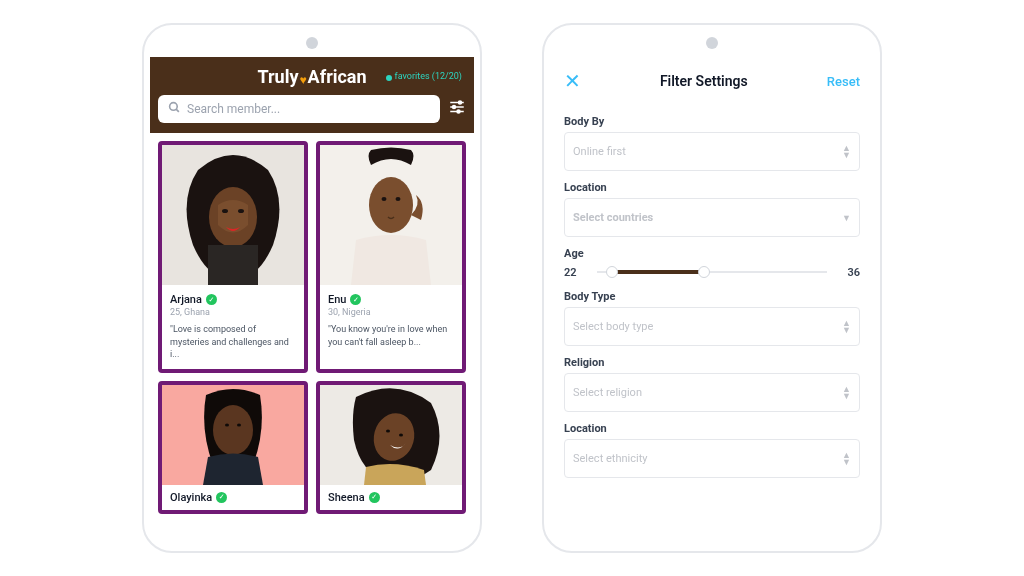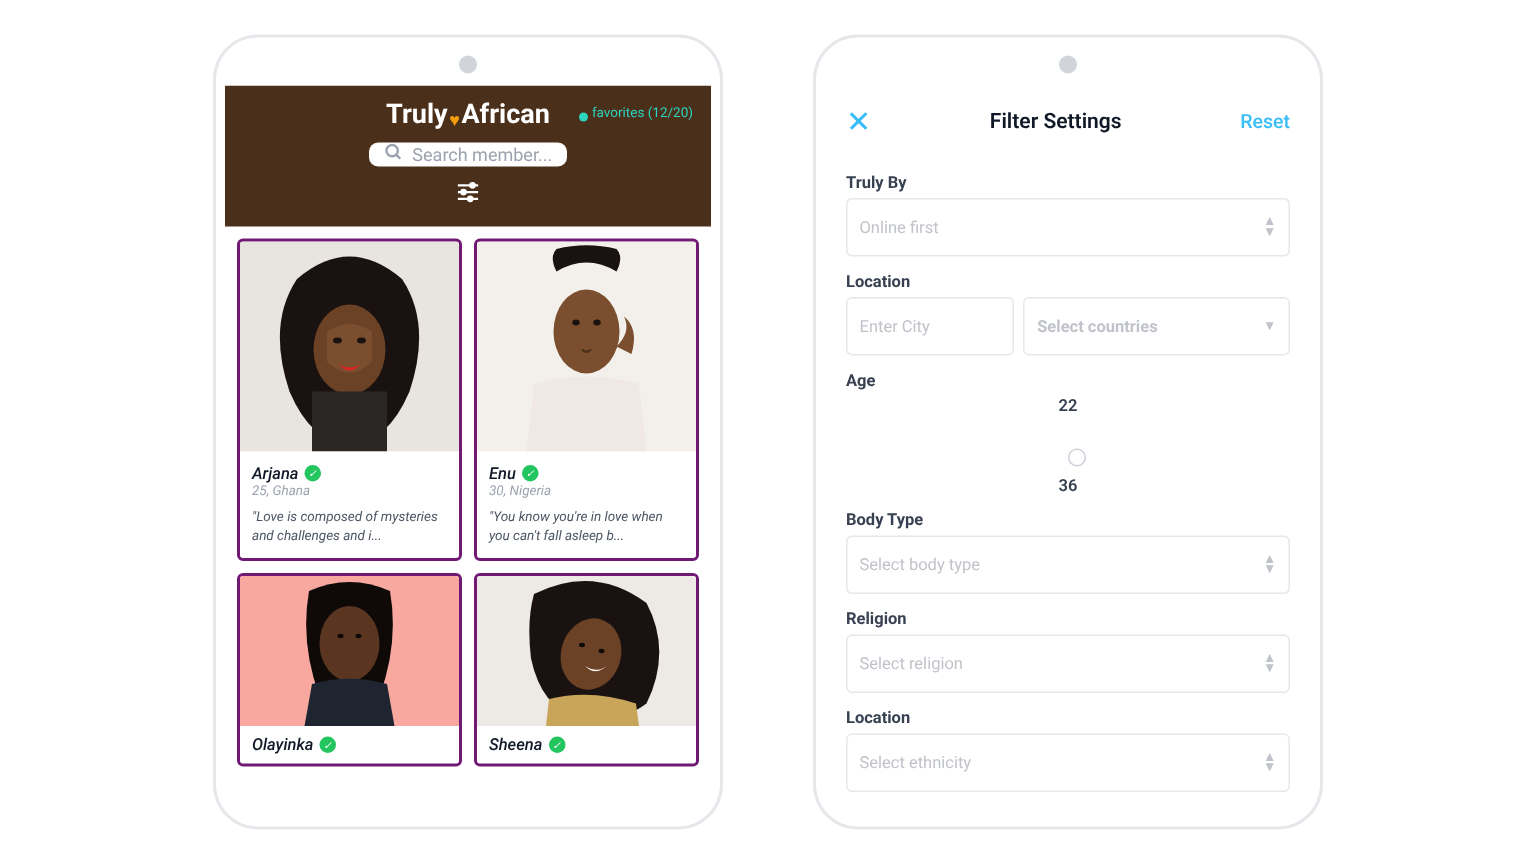--- a/index.html
+++ b/index.html
@@ -80,21 +80,20 @@
     .fav-dot {
       width: 6px;
       height: 6px;
       border-radius: 50%;
       background: #2dd4bf;
     }
     .search-row {
       display: flex;
       align-items: center;
       gap: 8px;
-      flex-direction: column;
     }
     .search-box {
       flex: 1;
       background: #fff;
       border-radius: 6px;
       height: 28px;
       display: flex;
       align-items: center;
       padding: 0 10px;
       color: #9ca3af;
@@ -106,25 +105,24 @@
       font-size: 16px;
       width: 18px;
     }
     .grid {
       display: grid;
       grid-template-columns: 1fr 1fr;
       gap: 8px;
       padding: 8px;
     }
     .card {
-      border: 2px solid #701a75;
+      border: 4px solid #701a75;
       border-radius: 4px;
       overflow: hidden;
       background: #fff;
-      font-style: italic;
     }
     .photo {
       width: 100%;
       height: 140px;
       display: block;
     }
     .card-body {
       padding: 8px;
     }
     .name-row {
@@ -216,21 +214,20 @@
     }
     .loc-row .select:first-child { width: 38%; }
     .loc-row .select:last-child { flex: 1; font-weight: bold; }
     .age-row {
       display: flex;
       align-items: center;
       gap: 20px;
       font-size: 11px;
       color: #374151;
       font-weight: 600;
-      flex-direction: column;
     }
     .slider {
       flex: 1;
       position: relative;
       height: 16px;
     }
     .track {
       position: absolute;
       top: 7px;
       left: 0;
@@ -382,34 +379,31 @@
 
 <div class="phone">
   <div class="speaker"></div>
   <div class="screen">
     <div class="filter-header">
       <span class="close-x">✕</span>
       <span class="filter-title">Filter Settings</span>
       <span class="reset">Reset</span>
     </div>
     <div class="filter-body">
-      <div class="flabel">Truly By</div>
+      <div class="flabel">Body By</div>
       <div class="select">
         <span>Online first</span>
         <span class="sort-icons">
             <span>▲</span>
             <span>▼</span>
           </span>
       </div>
 
       <div class="flabel">Location</div>
       <div class="loc-row">
-        <div class="select">
-          <span>Enter City</span>
-        </div>
         <div class="select">
           <span>Select countries</span>
           <span style="font-size:9px;">▼</span>
         </div>
       </div>
 
       <div class="flabel">Age</div>
       <div class="age-row">
         <span>22</span>
         <div class="slider">

